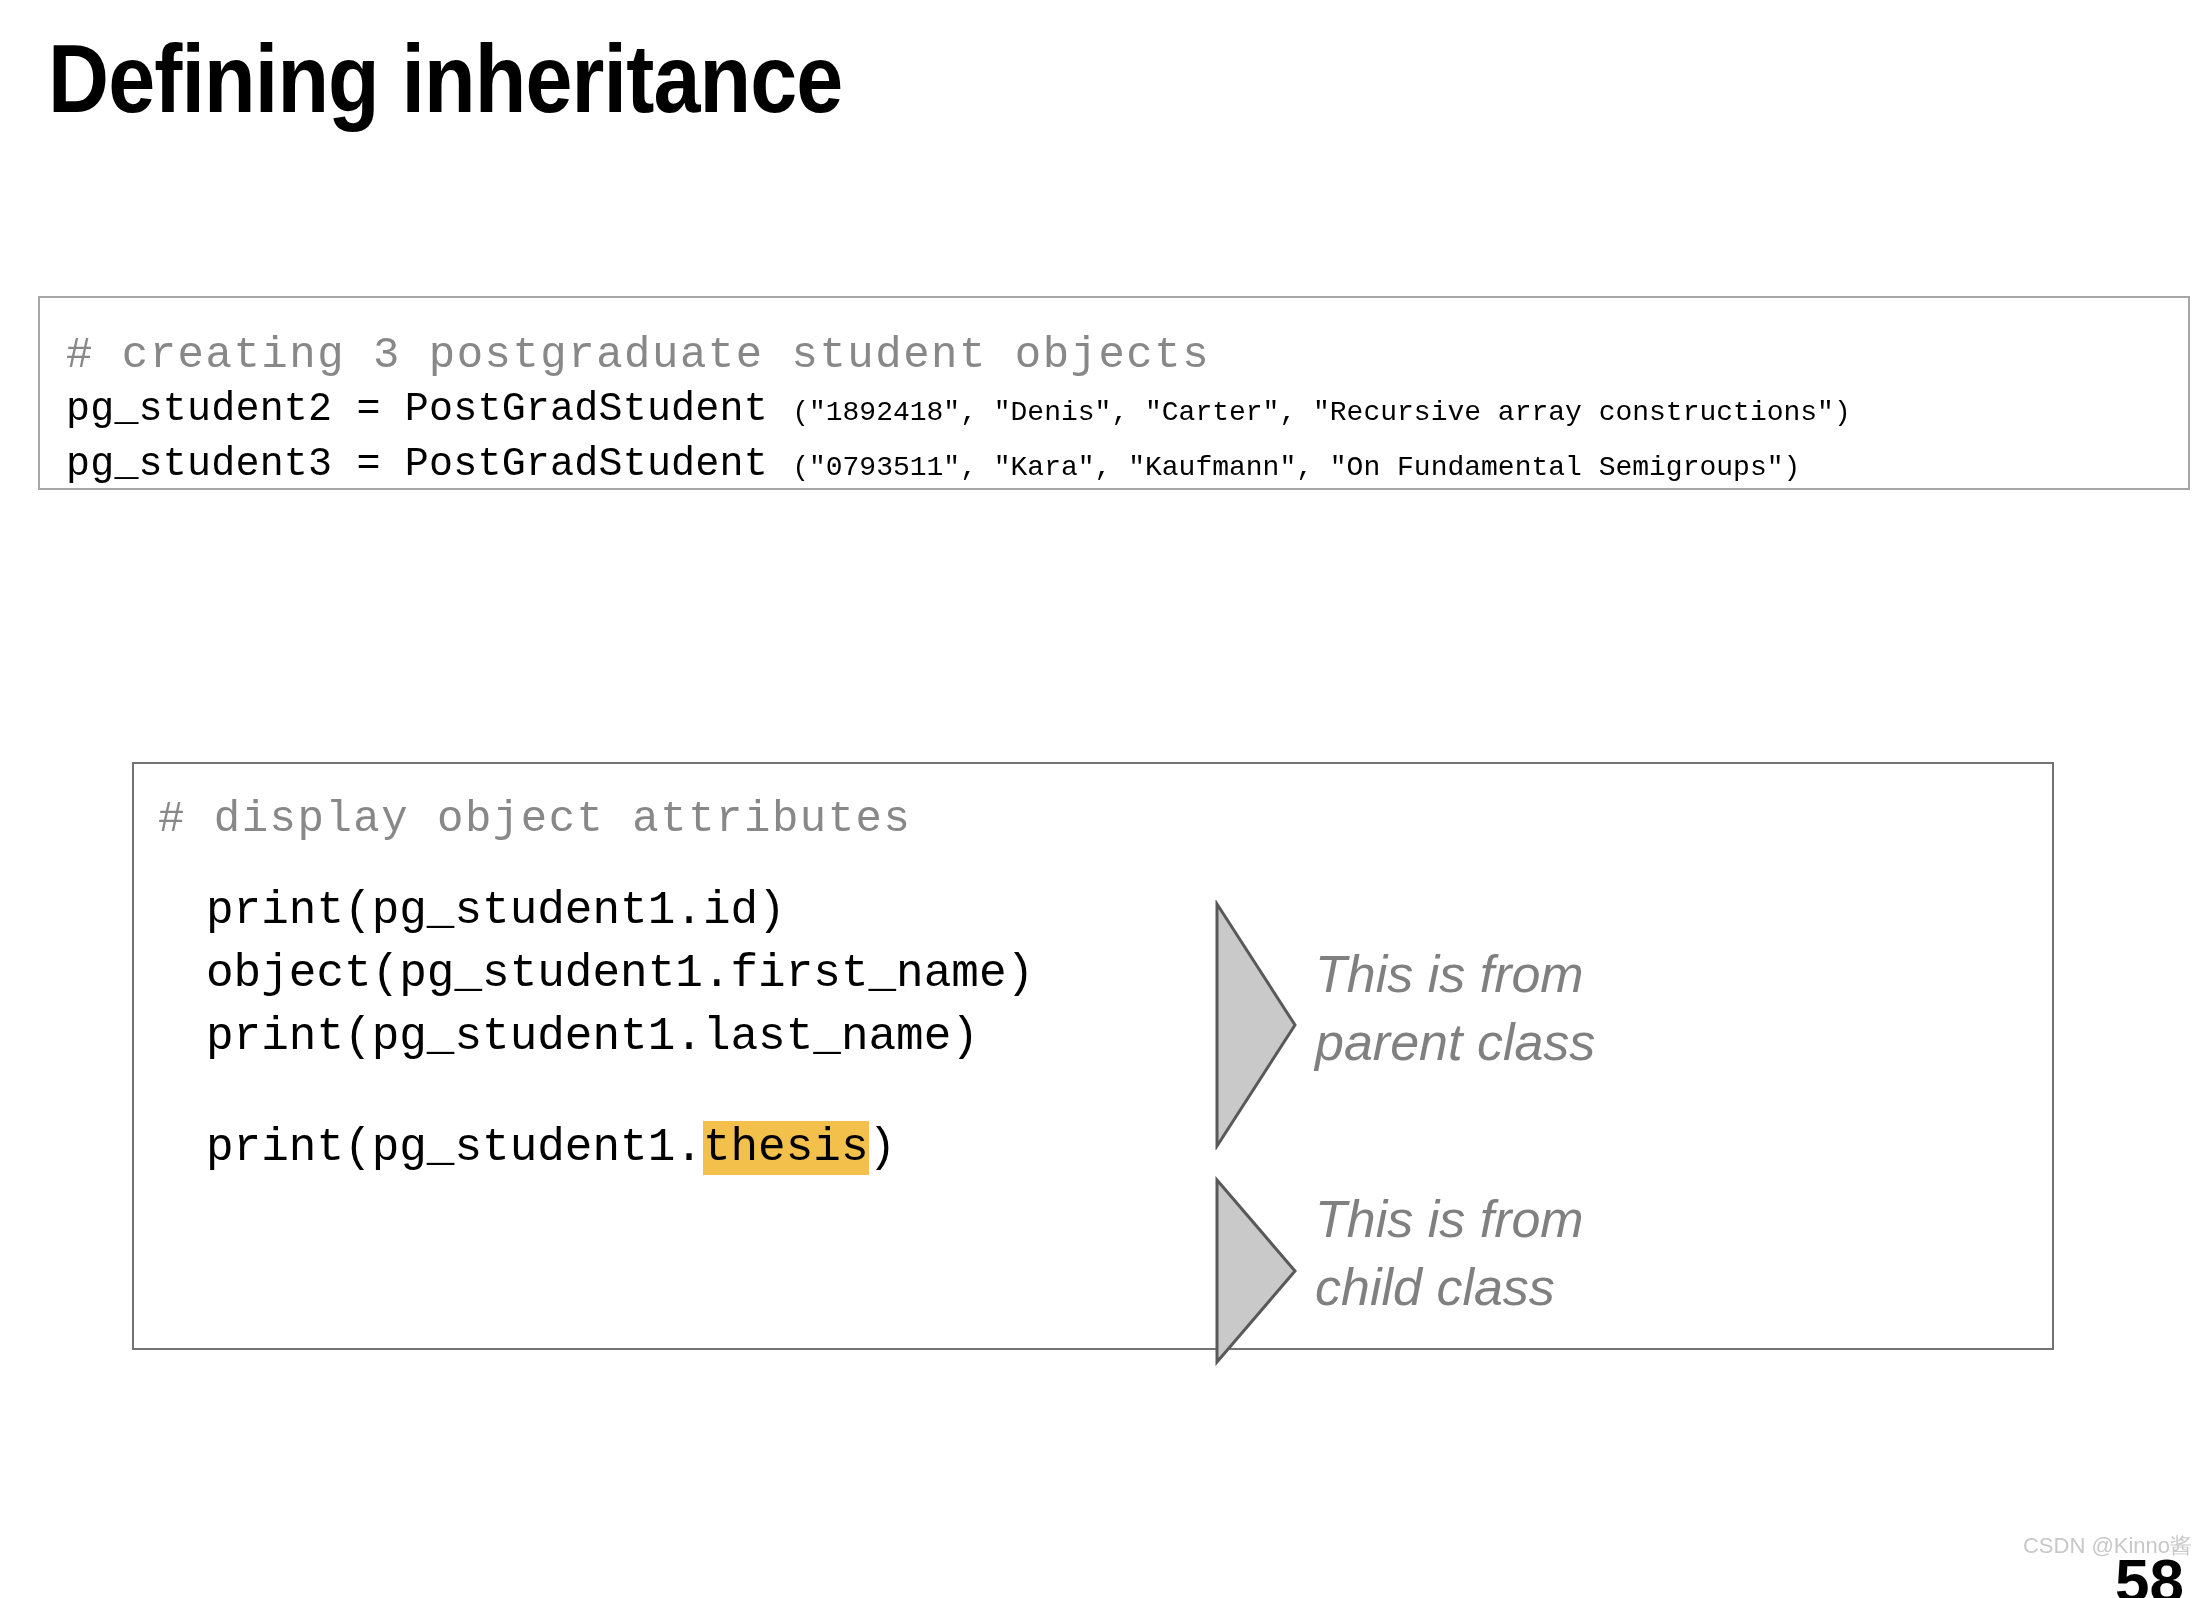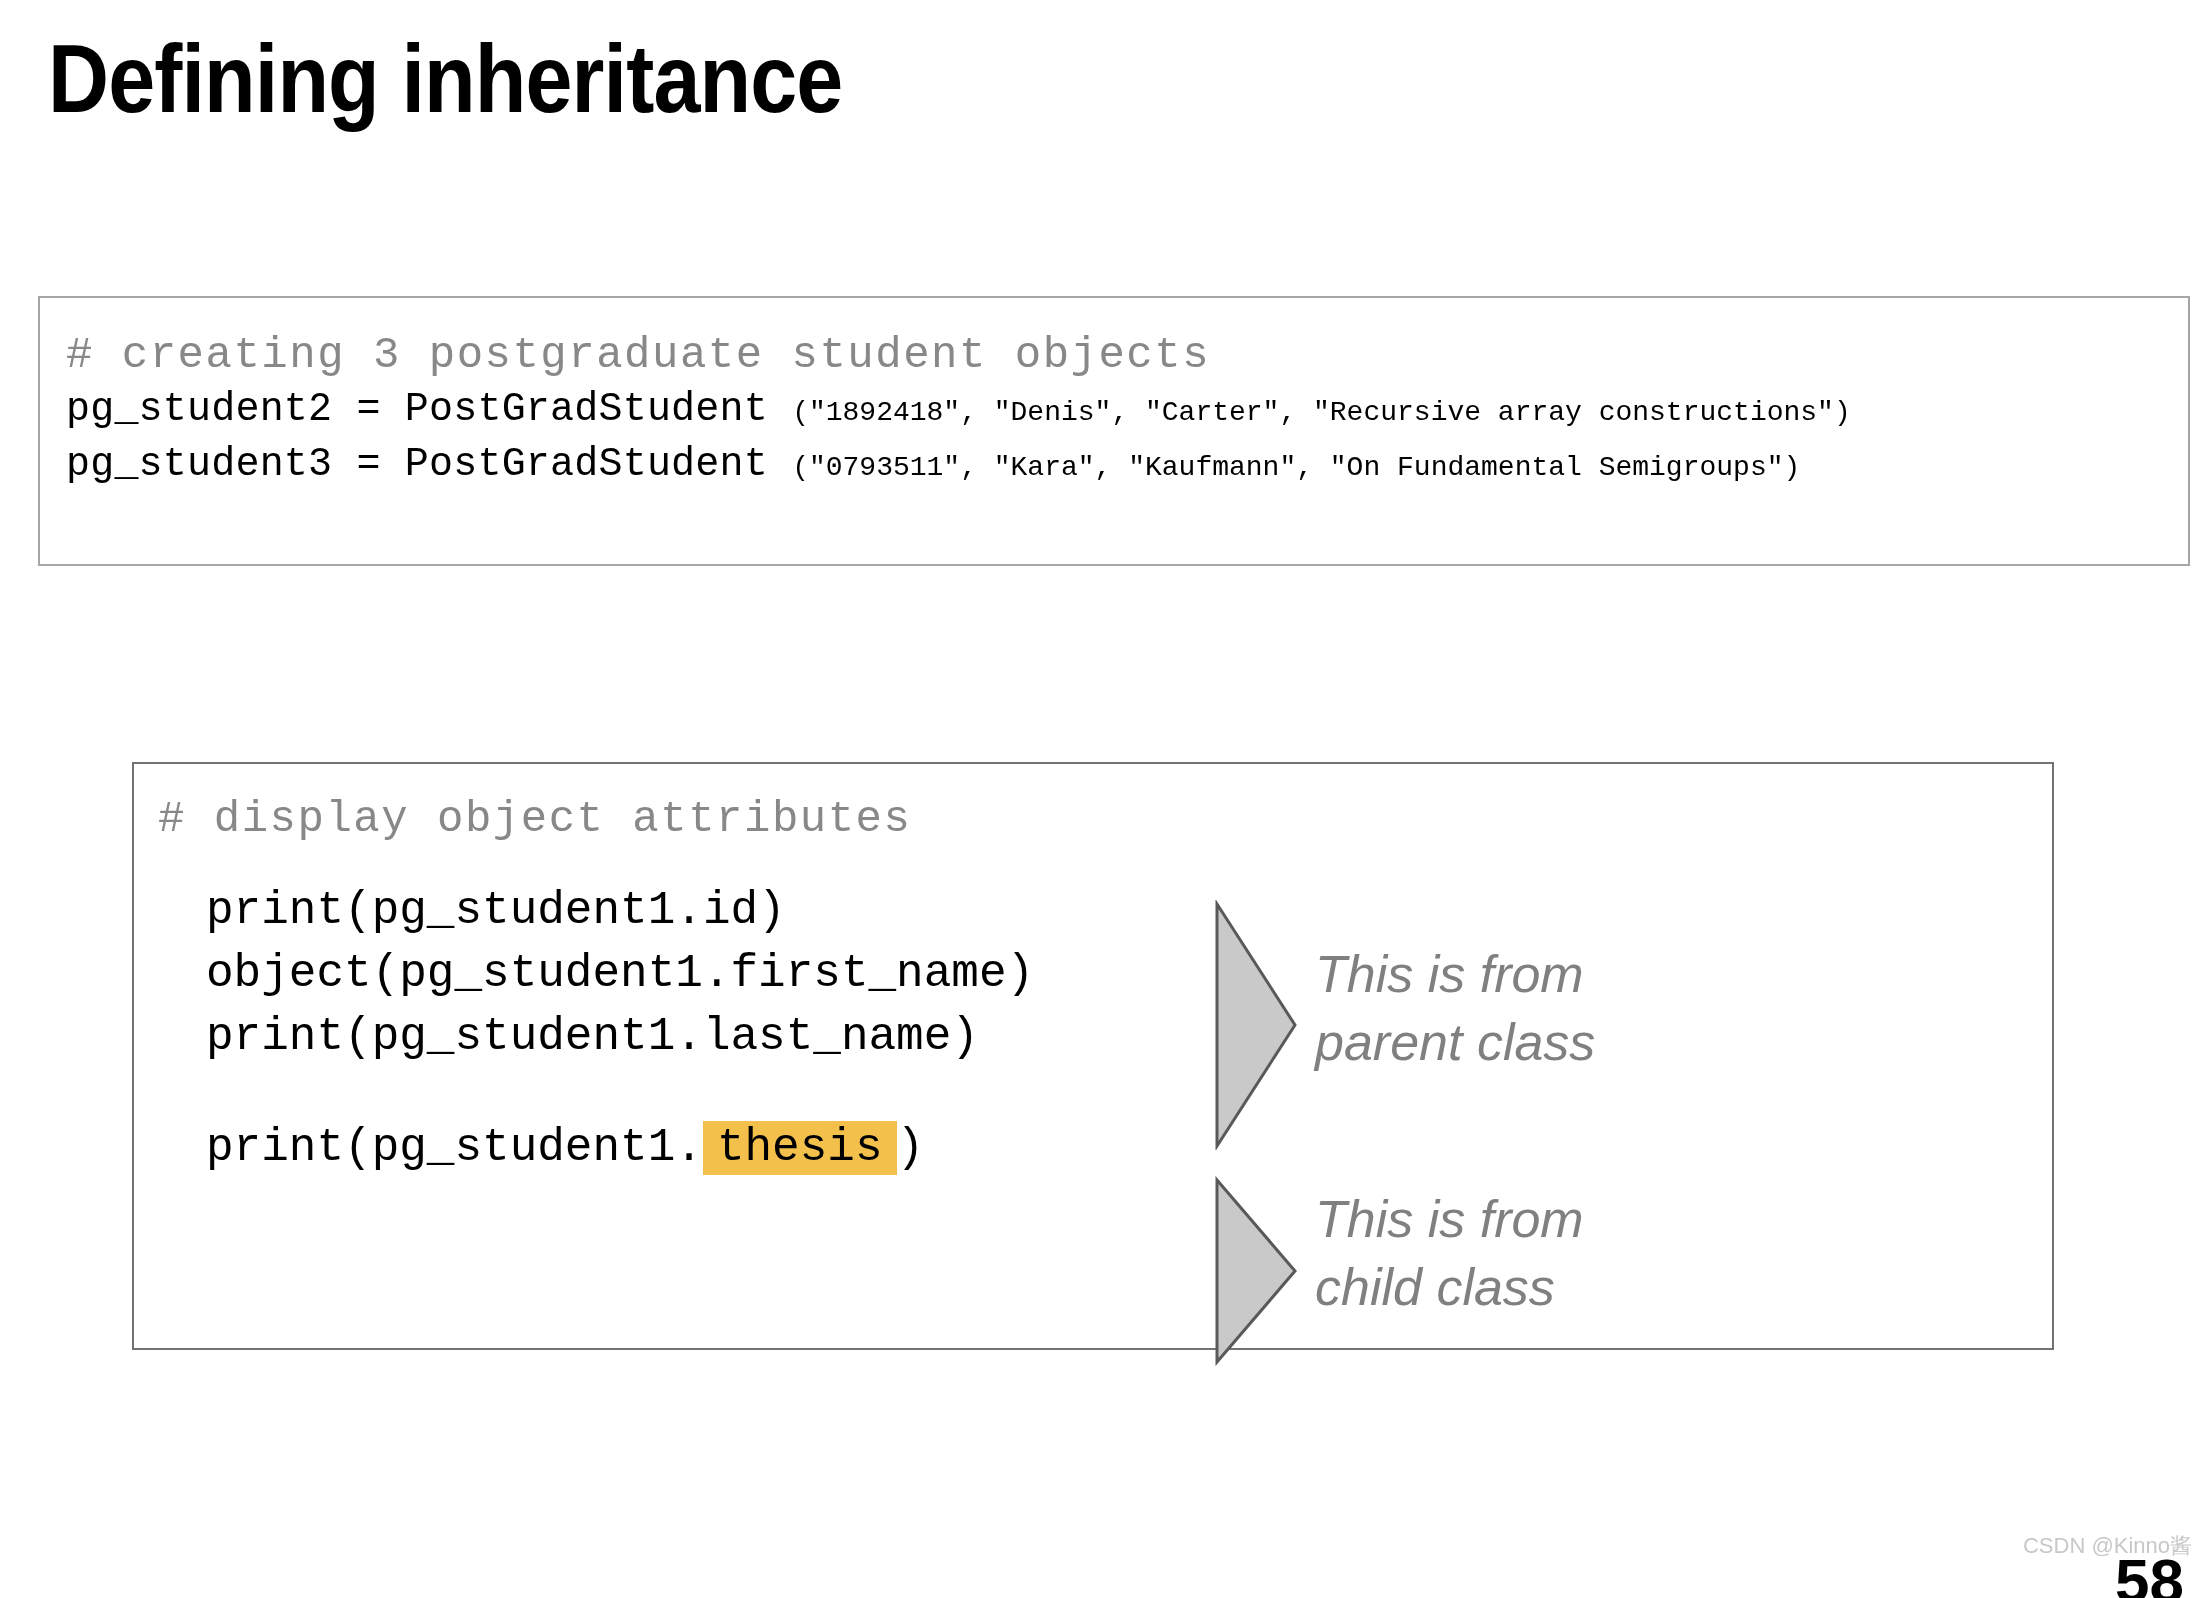--- a/index.html
+++ b/index.html
@@ -30,21 +30,21 @@
     transform-origin: left top;
     white-space: nowrap;
   }
 
   
   #code-block-top {
     position: absolute;
     left: 38px;
     top: 296px;
     width: 2152px;
-    height: 270px;
+    height: 194px;
     box-sizing: border-box;
     border: 2px solid #a6a6a6;
     background: #ffffff;
     padding: 28px 0 0 26px;
   }
 
   
   #code-block-bottom {
     position: absolute;
     left: 132px;
@@ -96,21 +96,21 @@
   }
   .gap-line {
     height: 48px;
   }
   .spacer-top {
     height: 32px;
   }
 
   .hl {
     background: #f3c14b;
-    padding: 1px 14px;
+    padding: 1px 0;
   }
 
   
   .anno-arrow {
     position: absolute;
   }
   .anno-text {
     position: absolute;
     font-family: "Liberation Sans", sans-serif;
     font-style: italic;

